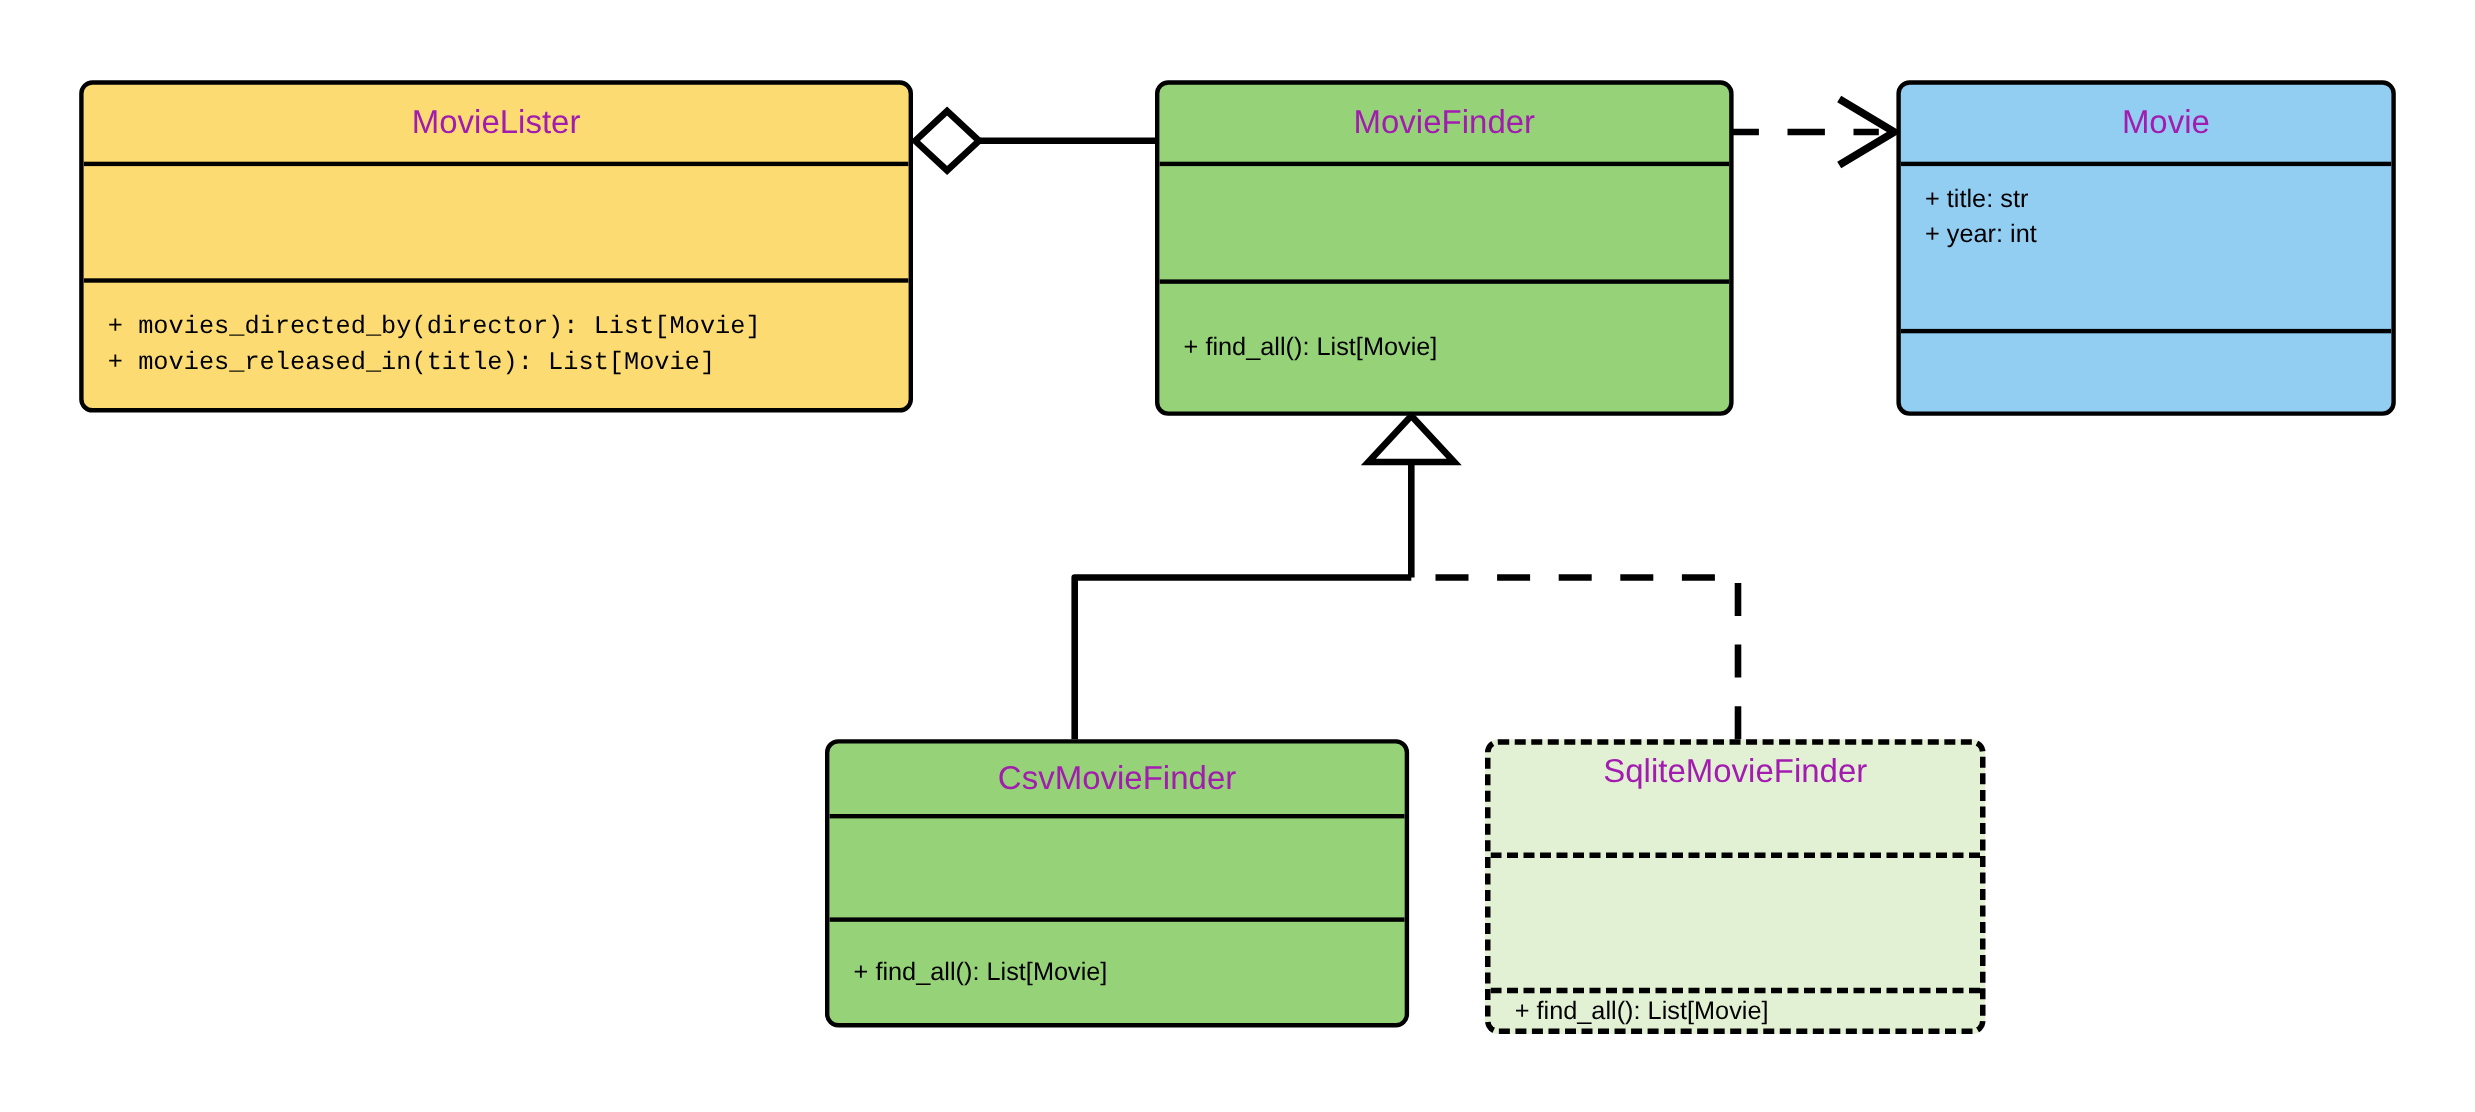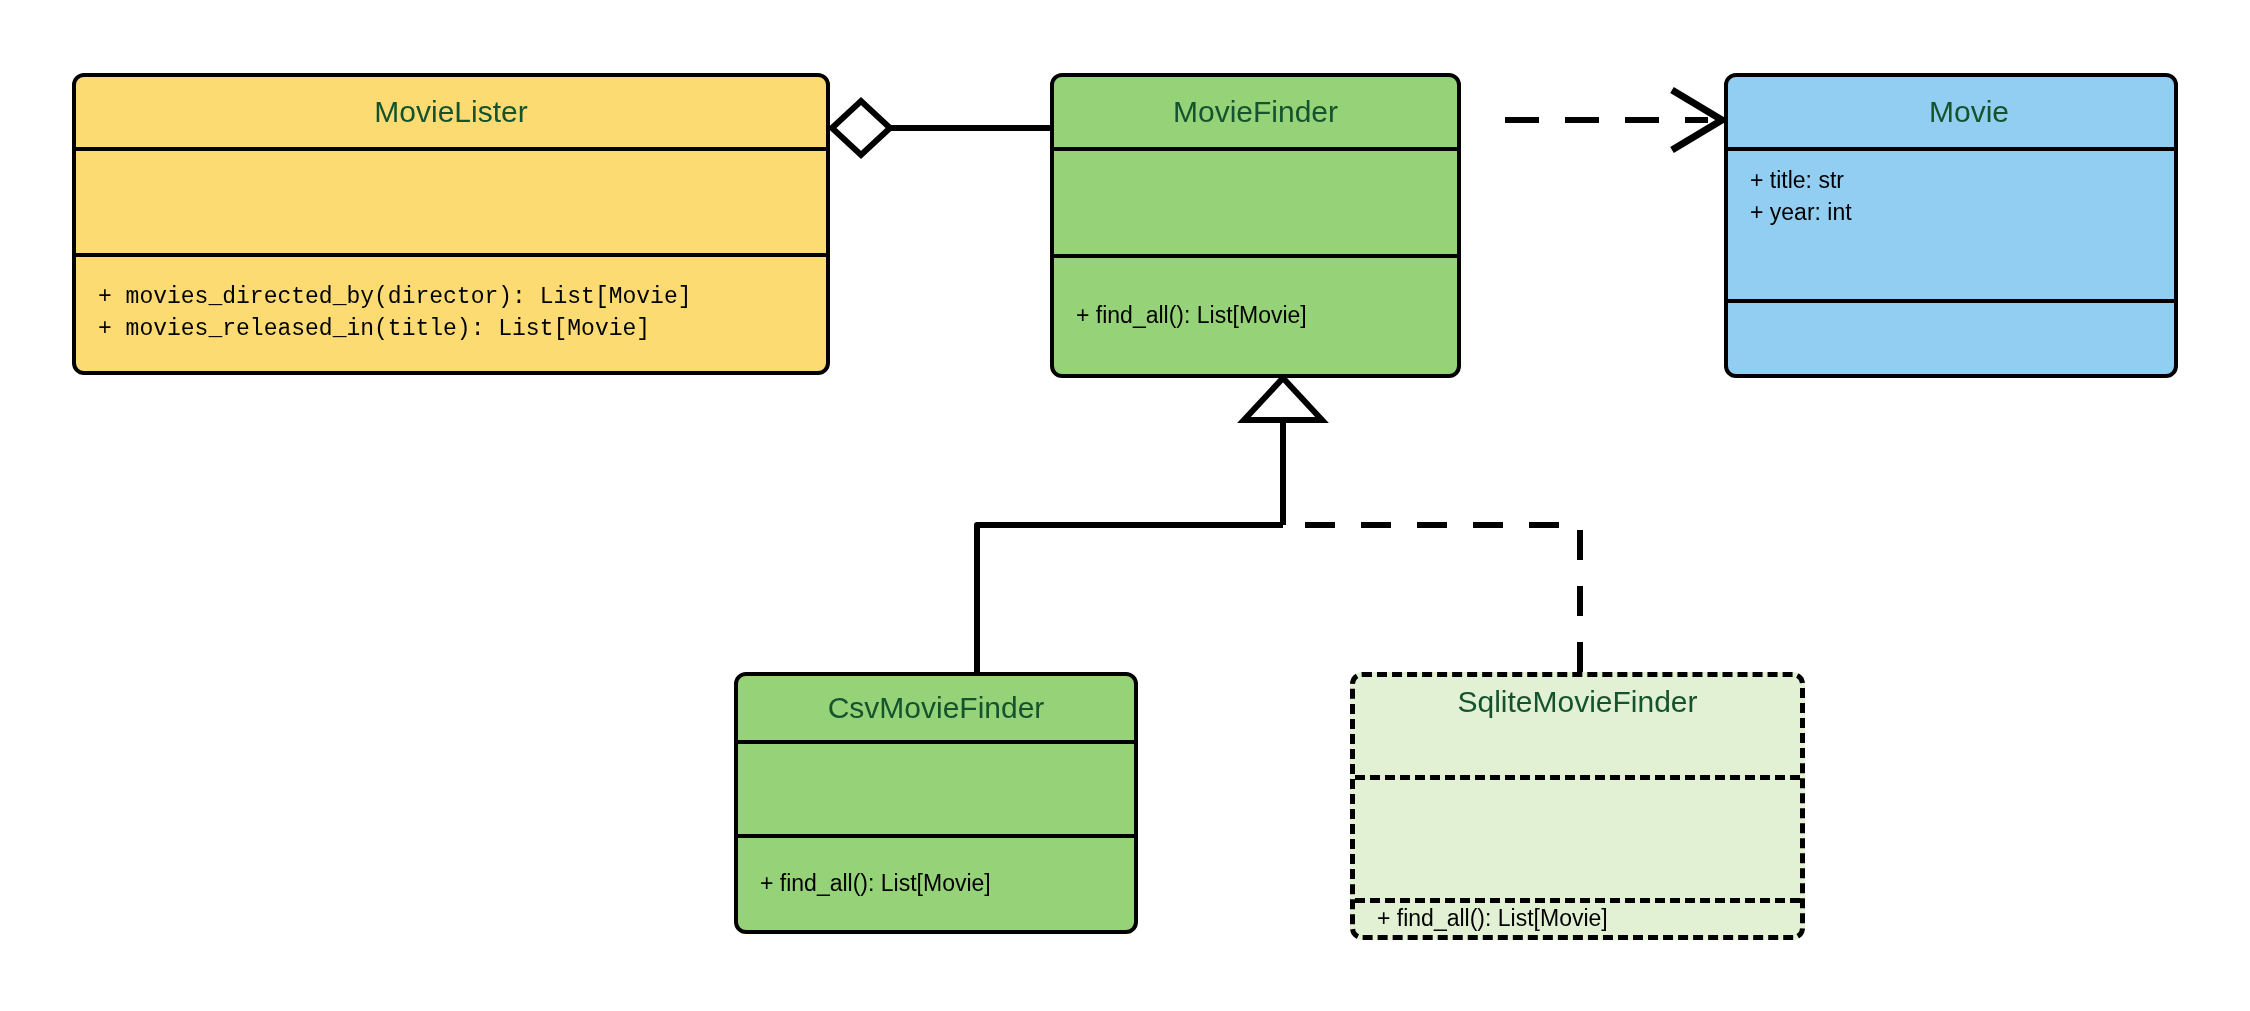--- a/index.html
+++ b/index.html
@@ -54,21 +54,21 @@
   }
   .compartment.divider-top {
     border-top: 4px solid #000000;
   }
   .dashed-class .compartment.divider-top {
     border-top-style: dashed;
     border-top-width: 5px;
   }
   .class-name {
     font-size: 30px;
-    color: #14532d;
+    color: #a21caf;
     line-height: 1.2;
     text-align: center;
     white-space: nowrap;
   }
   .member-list {
     padding-left: 22px;
     padding-right: 14px;
   }
   .member {
     font-size: 23px;
@@ -120,42 +120,42 @@
     <div class="compartment name-compartment" style="height:70px;">
       <div class="class-name">MovieLister</div>
     </div>
     <div class="compartment divider-top empty-compartment" style="height:106px;"></div>
     <div class="compartment divider-top member-list" style="flex:1;font-family:Liberation Mono, monospace;">
       <div class="member">+ movies_directed_by(director): List[Movie]</div>
       <div class="member">+ movies_released_in(title): List[Movie]</div>
     </div>
   </div>
 
-  <div class="uml-class" style="left:1050px; top:73px; width:411px; height:305px; background:#95d278;">
+  <div class="uml-class" style="left:1050px; top:73px; width:526px; height:305px; background:#95d278;">
     <div class="compartment name-compartment" style="height:70px;">
       <div class="class-name">MovieFinder</div>
     </div>
     <div class="compartment divider-top empty-compartment" style="height:107px;"></div>
     <div class="compartment divider-top member-list" style="flex:1;">
       <div class="member">+ find_all(): List[Movie]</div>
     </div>
   </div>
 
   <div class="uml-class" style="left:1724px; top:73px; width:454px; height:305px; background:#92cdf2;">
     <div class="compartment name-compartment" style="height:70px;padding-left:36px;">
       <div class="class-name">Movie</div>
     </div>
     <div class="compartment divider-top member-list" style="height:152px; justify-content:flex-start; padding-top:14px;">
       <div class="member">+ title: str</div>
       <div class="member">+ year: int</div>
     </div>
     <div class="compartment divider-top empty-compartment" style="flex:1;"></div>
   </div>
 
-  <div class="uml-class" style="left:734px; top:672px; width:404px; height:262px; background:#95d278;">
+  <div class="uml-class" style="left:750px; top:672px; width:531px; height:262px; background:#95d278;">
     <div class="compartment name-compartment" style="height:64px;">
       <div class="class-name">CsvMovieFinder</div>
     </div>
     <div class="compartment divider-top empty-compartment" style="height:94px;"></div>
     <div class="compartment divider-top member-list" style="flex:1;">
       <div class="member">+ find_all(): List[Movie]</div>
     </div>
   </div>
 
   <div class="uml-class dashed-class" style="left:1350px; top:672px; width:455px; height:268px; background:#e2f0d4;">

